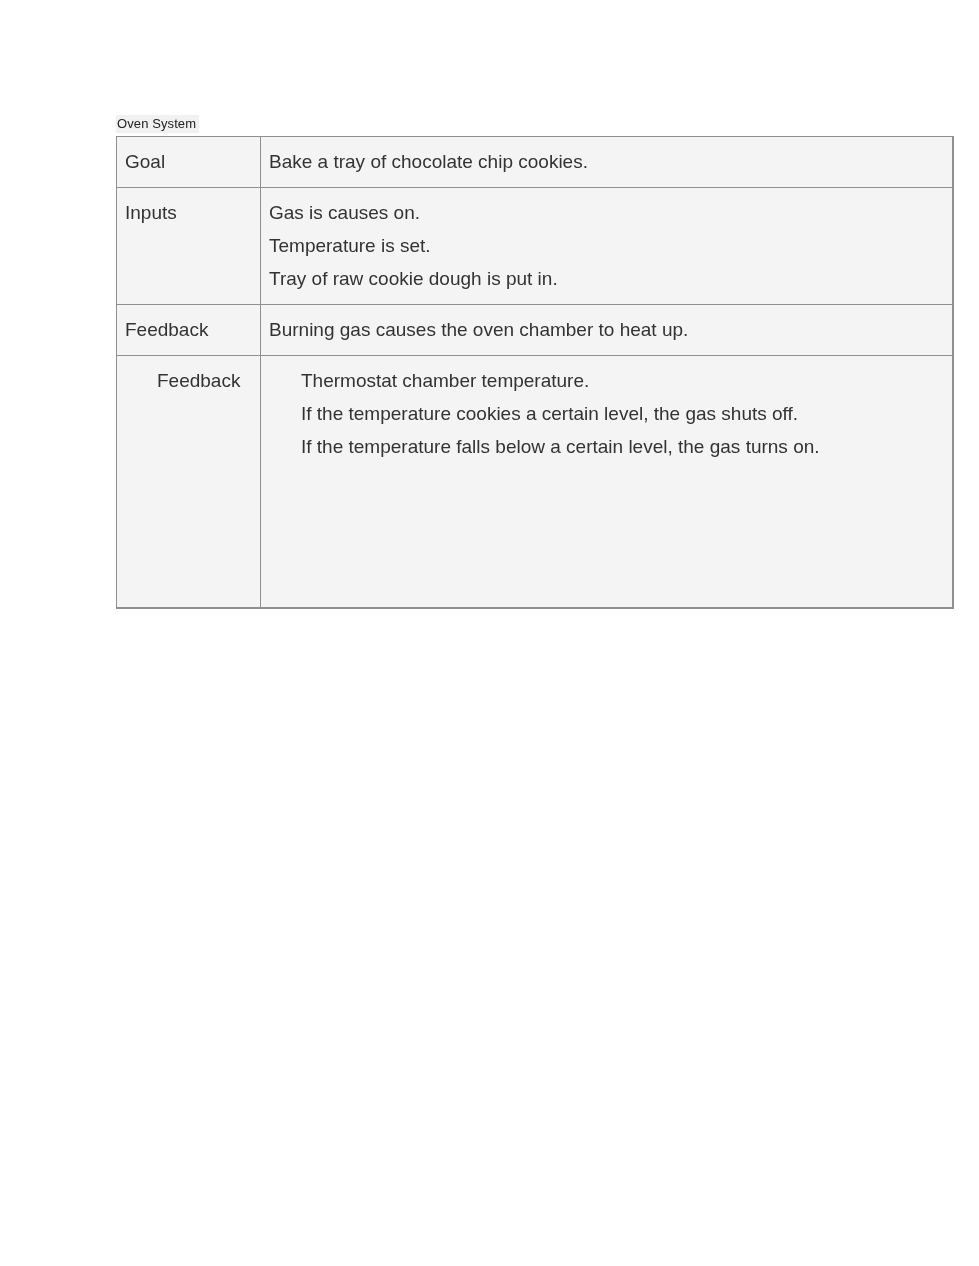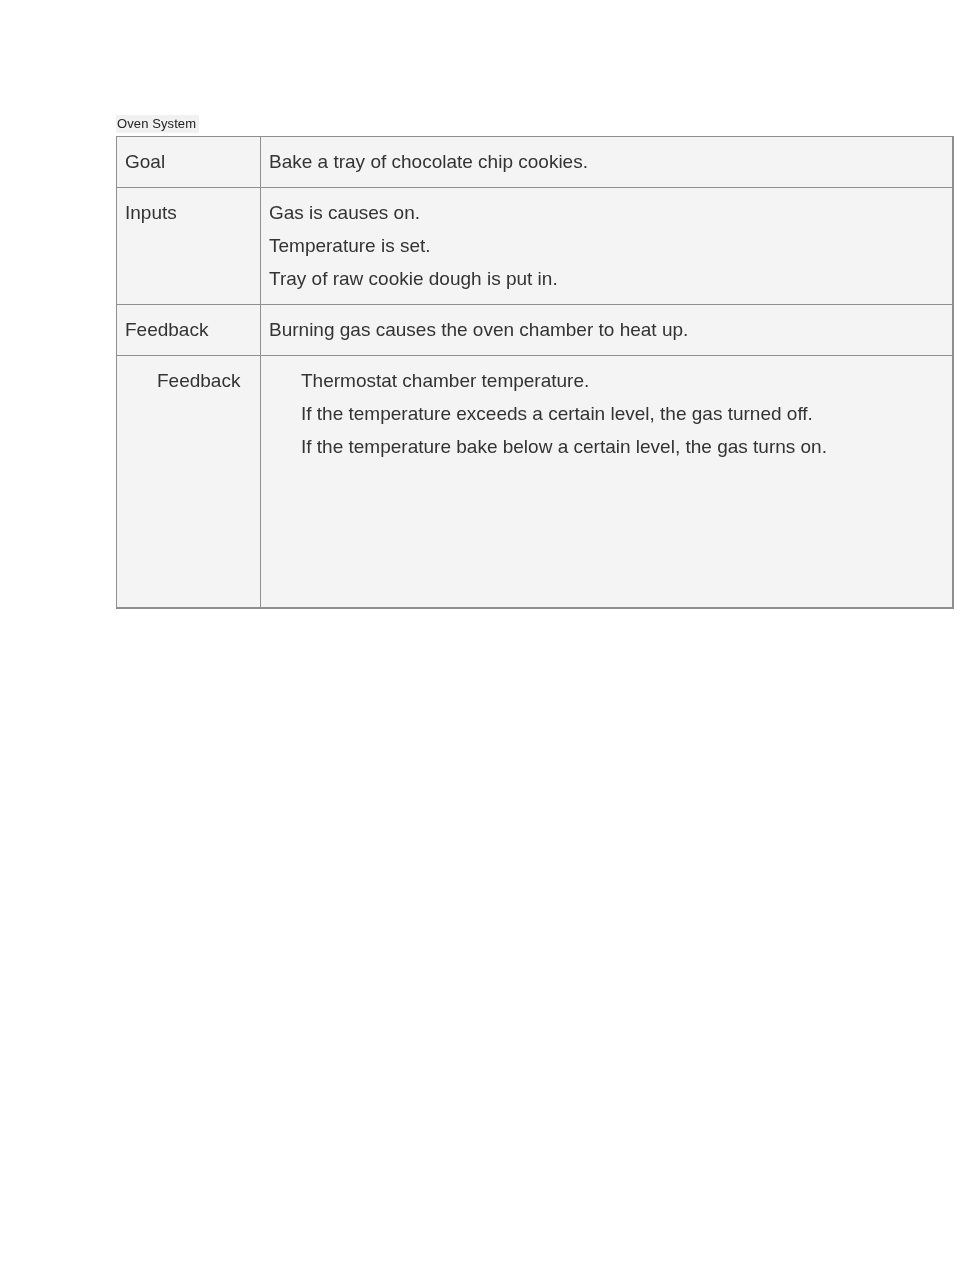--- a/index.html
+++ b/index.html
@@ -88,21 +88,21 @@
           <td class="value-cell">
             <div class="line">Burning gas causes the oven chamber to heat up.</div>
           </td>
         </tr>
 
 
         <tr class="tall">
           <td class="label-cell">Feedback</td>
           <td class="value-cell">
             <div class="line">Thermostat chamber temperature.</div>
-            <div class="line">If the temperature exceeds a certain level, the gas turned off.</div>
-            <div class="line">If the temperature bake below a certain level, the gas turns on.</div>
+            <div class="line">If the temperature cookies a certain level, the gas shuts off.</div>
+            <div class="line">If the temperature falls below a certain level, the gas turns on.</div>
           </td>
         </tr>
       </tbody>
     </table>
 
   </div>
 </div>
 
 </body></html>

